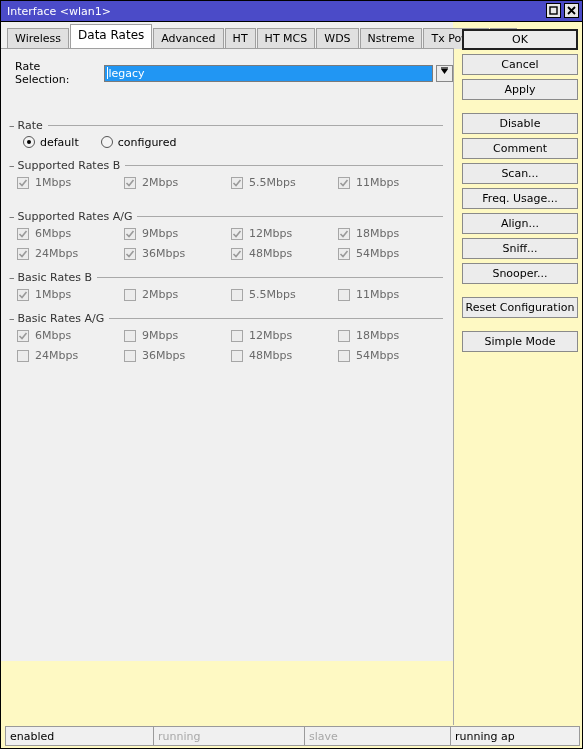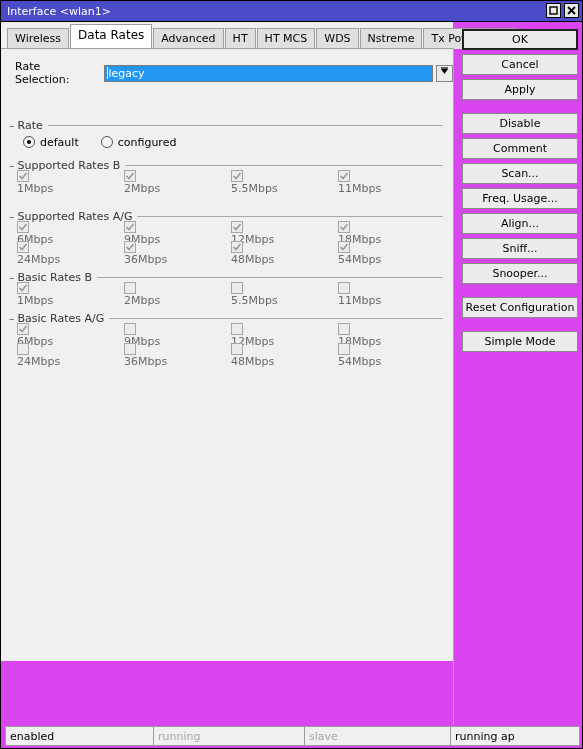--- a/index.html
+++ b/index.html
@@ -9,21 +9,21 @@
     font-family:"DejaVu Sans","Liberation Sans",sans-serif;
     font-size:11px;
     color:#000;
     overflow:hidden;
     -webkit-font-smoothing:none;
   }
   #win{
     position:relative;width:583px;height:749px;
     box-sizing:border-box;
     border:1px solid #000;
-    background:#d946ef;
+    background:#fef9c3;
   }
   
   #titlebar{
     height:20px;background:#4b4bc8;
     display:flex;align-items:center;
     border-bottom:1px solid #000;
     position:relative;
   }
   #title-text{
     color:#fff;font-size:11px;margin-left:6px;letter-spacing:0px;
@@ -91,21 +91,21 @@
     box-sizing:border-box;
     display:flex;align-items:center;justify-content:center;
   }
   
   .group{position:absolute;left:8px;width:436px;}
   .group-head{display:flex;align-items:center;height:14px;}
   .group-dash{color:#555;font-size:11px;margin-right:3px;}
   .group-title{color:#333;font-size:11px;white-space:nowrap;}
   .group-rule{flex:1;height:1px;background:#a9a9a9;margin-left:5px;margin-right:2px;}
   .row{display:flex;height:20px;align-items:center;padding-left:8px;}
-  .cell{width:107px;display:flex;align-items:flex-start;flex-direction:column;}
+  .cell{width:107px;display:flex;align-items:flex-end;}
   
   .cb{
     width:12px;height:12px;box-sizing:border-box;
     border:1px solid #a6a6a6;background:#ececec;
     display:inline-flex;align-items:center;justify-content:center;
     margin-right:6px;flex:none;
   }
   .cb svg{display:block;}
   .cb-label{color:#6a6a6a;font-size:11px;}
   

